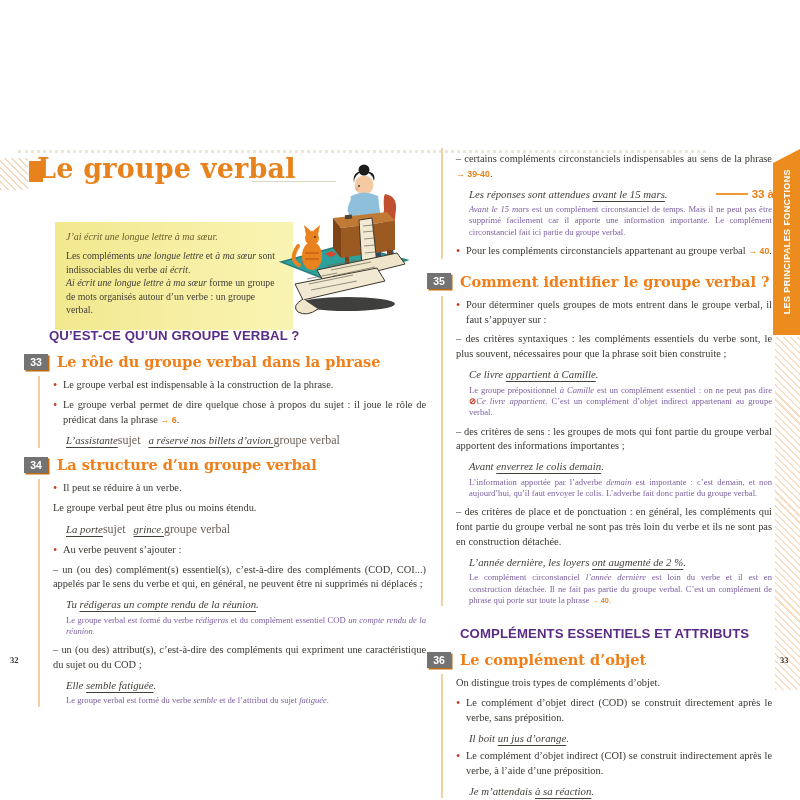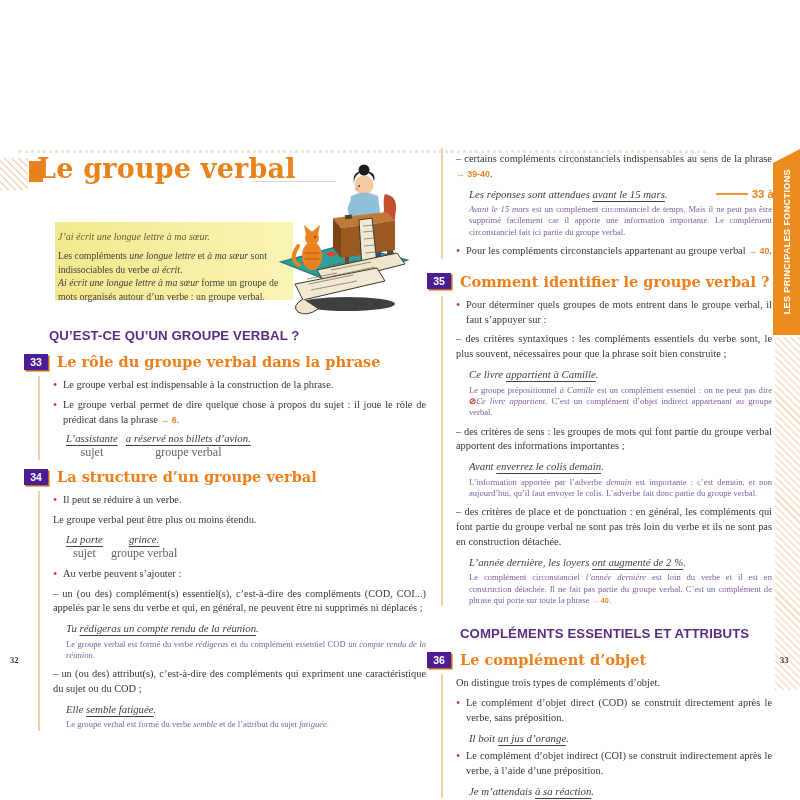--- a/index.html
+++ b/index.html
@@ -22,48 +22,48 @@
   .side-tab{position:absolute;right:0;top:149px;width:27px;height:186px;background:#ed8c1e;
     clip-path:polygon(0 14px,100% 0,100% 100%,0 100%);display:flex;align-items:center;justify-content:center;}
   .side-tab-text{writing-mode:vertical-rl;transform:rotate(180deg);color:#fff;
     font-family:"Liberation Sans",sans-serif;font-weight:bold;font-size:9px;letter-spacing:.4px;white-space:nowrap;}
   
   .title-sq{position:absolute;left:29px;top:161px;width:14px;height:21px;background:#e8821c;}
   .main-title{position:absolute;left:37px;top:153px;margin:0;font-family:"DejaVu Serif",serif;
     font-weight:bold;font-size:27px;color:#e8821c;letter-spacing:.2px;}
   .title-line{position:absolute;left:252px;top:181px;width:84px;height:1px;background:#dcd6c6;}
   
-  .intro-box{position:absolute;left:55px;top:222px;width:238px;height:78px;box-sizing:border-box;
-    padding:9px 10px 8px 3px;background:linear-gradient(90deg,#f2e88e,#faf4b4);}
+  .intro-box{position:absolute;left:55px;top:222px;width:238px;height:108px;box-sizing:border-box;
+    padding:9px 10px 8px 11px;background:linear-gradient(90deg,#f2e88e,#faf4b4);}
   .box-lead{margin:0 0 7px 0;font-style:italic;color:#6b5c2a;font-size:10px;}
   .box-p{margin:0;font-size:9.8px;line-height:1.38;color:#44403a;}
   
   .illustration{position:absolute;left:275px;top:158px;width:160px;height:165px;}
   
   .col{position:absolute;}
   .col-left{left:24px;top:328px;width:402px;}
   .col-right{left:427px;top:148px;width:345px;}
   .q-heading{margin:0 0 10px 25px;font-family:"Liberation Sans",sans-serif;font-weight:bold;
     font-size:13.2px;color:#5b2c85;letter-spacing:.1px;}
   .q2{margin:20px 0 10px 33px;}
   .section{margin-bottom:8px;}
   .sec-head{display:flex;align-items:center;gap:9px;margin-bottom:6px;}
-  .badge{width:24px;height:16px;background:#4c1d95;color:#fff;font-family:"Liberation Sans",sans-serif;
+  .badge{width:24px;height:16px;background:#737373;color:#fff;font-family:"Liberation Sans",sans-serif;
     font-weight:bold;font-size:10.5px;display:flex;align-items:center;justify-content:center;
     box-shadow:1.5px 1.5px 0 #c06a10;flex:0 0 auto;}
   .sec-title{margin:0;font-family:"DejaVu Serif",serif;font-weight:bold;font-size:14.5px;color:#ee7f1a;}
   .sec-body{margin-left:14px;border-left:2px solid #f3cfa5;padding-left:13px;padding-top:2px;}
   .cont-body{padding-top:4px;margin-bottom:14px;}
   .para{margin:0 0 5px 0;font-size:10.4px;line-height:1.42;text-align:justify;color:#3b3833;}
   .bullet{position:relative;padding-left:10px;}
   .bullet::before{content:"\2022";position:absolute;left:0;top:-1px;color:#c23a22;font-size:12px;}
   .example{margin:1px 6px 4px 13px;font-size:10.8px;line-height:1.35;color:#44413b;}
   .note{margin:-1px 0 6px 13px;font-size:8.6px;line-height:1.32;color:#7b5fa0;text-align:justify;}
   .ex2{display:flex;gap:8px;margin:2px 0 6px 13px;}
-  .part{display:flex;flex-direction:column;align-items:center;}
+  .part{display:flex;flex-direction:row;align-items:center;}
   .ptxt{font-style:italic;text-decoration:underline;text-underline-offset:3px;text-decoration-thickness:1px;
     font-size:10.8px;color:#44413b;}
   .plbl{font-size:12px;color:#6e6159;margin-top:1px;}
   
   .seg-b{font-weight:normal;}
   .seg-i{font-style:italic;}
   .seg-iu{font-style:italic;text-decoration:underline;text-underline-offset:3px;text-decoration-thickness:1px;}
   .seg-ref{color:#e8821c;font-weight:bold;font-size:.85em;font-family:"Liberation Sans",sans-serif;}
   .seg-no{color:#d23b24;font-weight:bold;}
   

